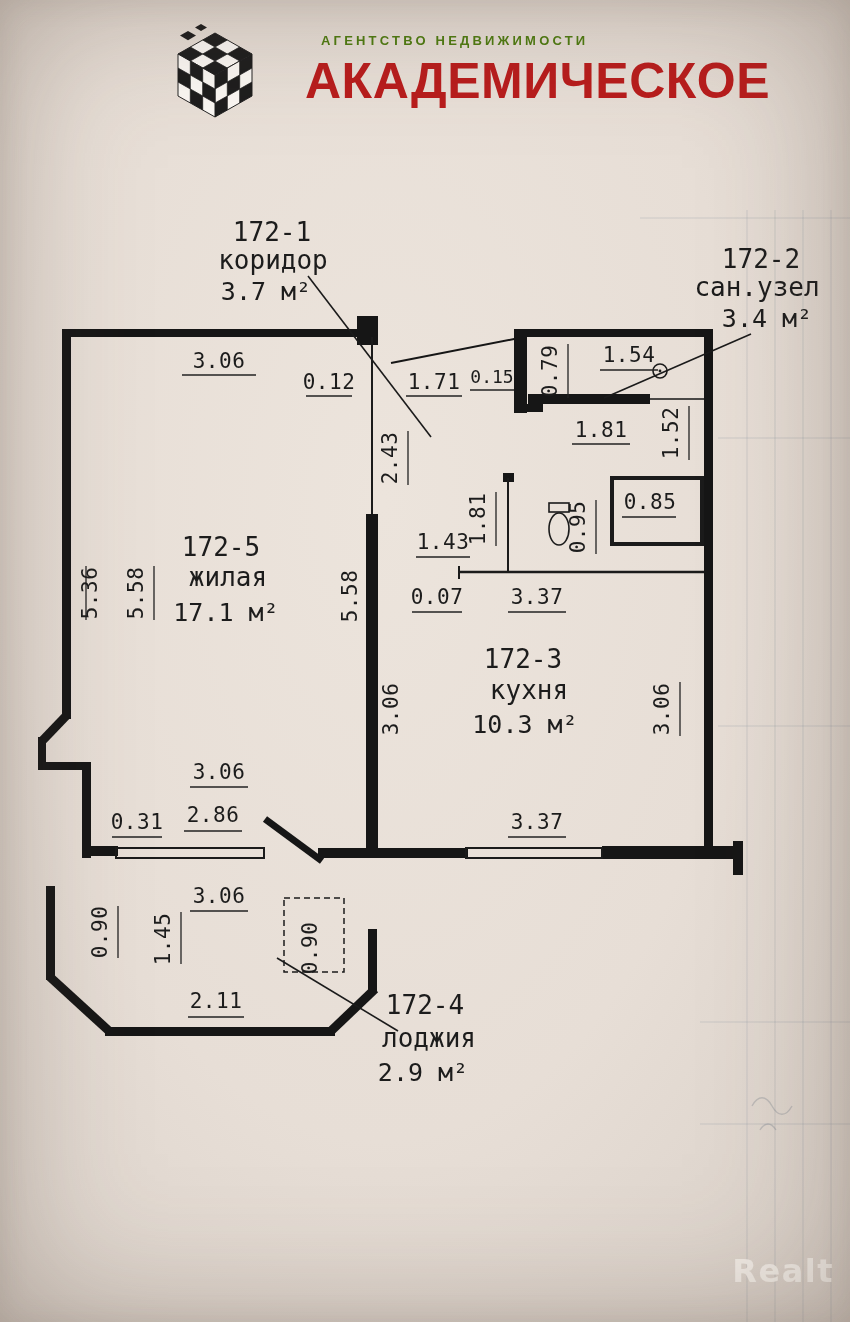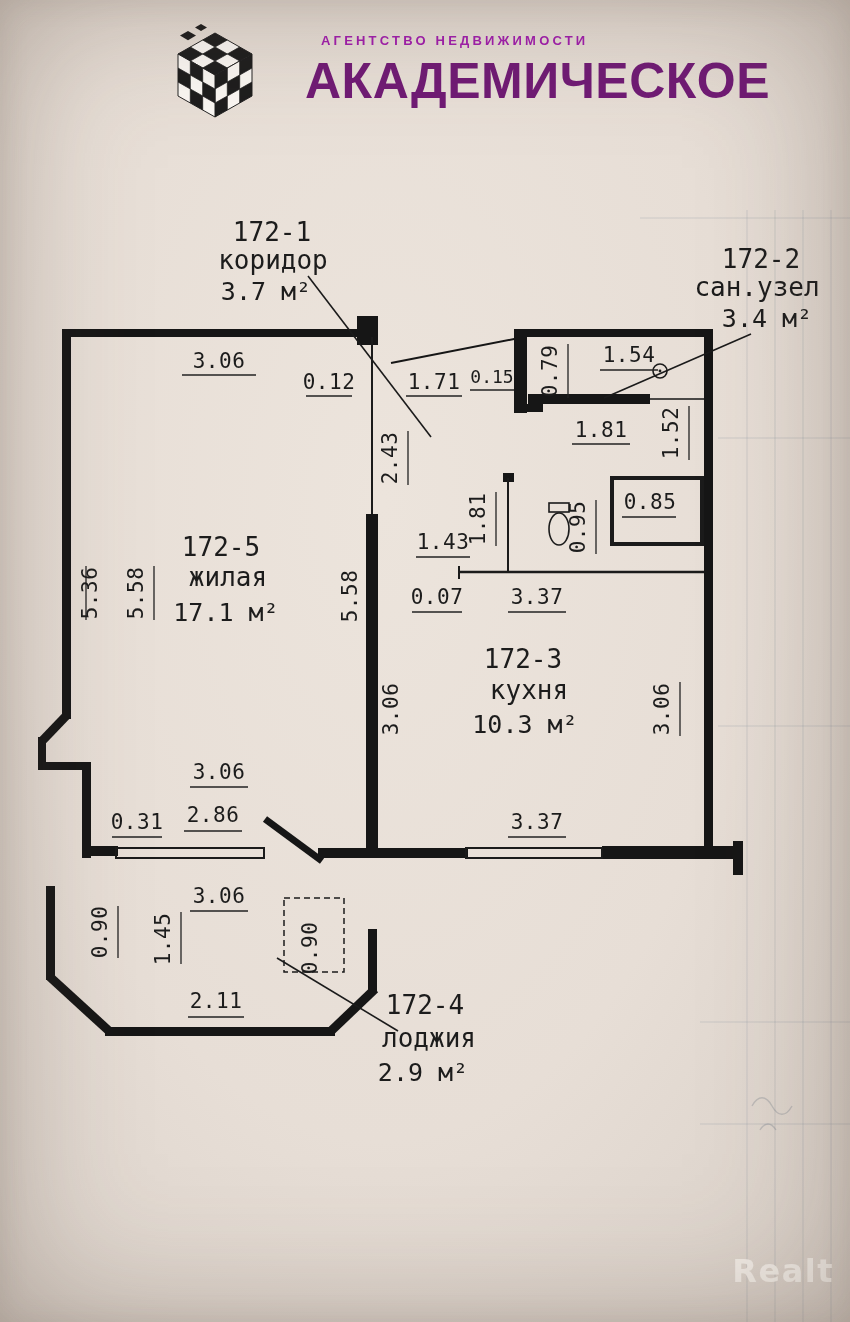--- a/index.html
+++ b/index.html
@@ -6,23 +6,23 @@
   body{
     width:850px;height:1322px;position:relative;overflow:hidden;
     background:radial-gradient(ellipse at 45% 38%, #ece4dc 0%, #e7ded6 55%, #d8cfc7 100%);
     font-family:"Liberation Sans",sans-serif;
   }
   .vignette{position:absolute;inset:0;pointer-events:none;
     box-shadow:inset 0 0 140px rgba(90,72,60,.35), inset 0 0 30px rgba(90,72,60,.12);}
   .header{position:absolute;left:0;top:0;width:850px;height:140px;}
   .logo-cube{position:absolute;left:168px;top:22px;}
   .agency-tagline{position:absolute;left:321px;top:33px;font-size:13px;font-weight:700;
-    letter-spacing:3.2px;color:#a21caf;}
+    letter-spacing:3.2px;color:#4d7c0f;}
   .agency-name{position:absolute;left:305px;top:52px;font-size:50px;font-weight:700;
-    letter-spacing:.5px;color:#701a75;}
+    letter-spacing:.5px;color:#b91c1c;}
   svg.plan{position:absolute;left:0;top:0;}
   svg.plan text{font-family:"DejaVu Sans Mono","Liberation Mono",monospace;fill:#1c1c1c;}
   .dim{font-size:21px;letter-spacing:.5px;}
   .dim-s{font-size:18px;}
   .rid,.rname{font-size:26px;}
   .rarea{font-size:25px;}
   .watermark{position:absolute;right:16px;bottom:32px;font-size:32px;font-weight:800;
     letter-spacing:1.5px;color:#f4efe9;opacity:.97;font-family:"DejaVu Sans",sans-serif;}
 </style>
 </head>

